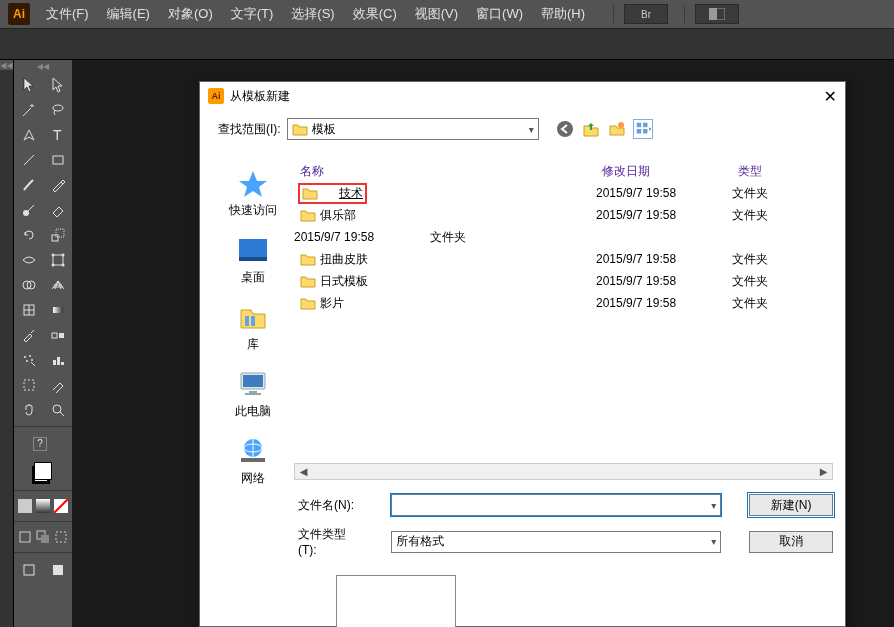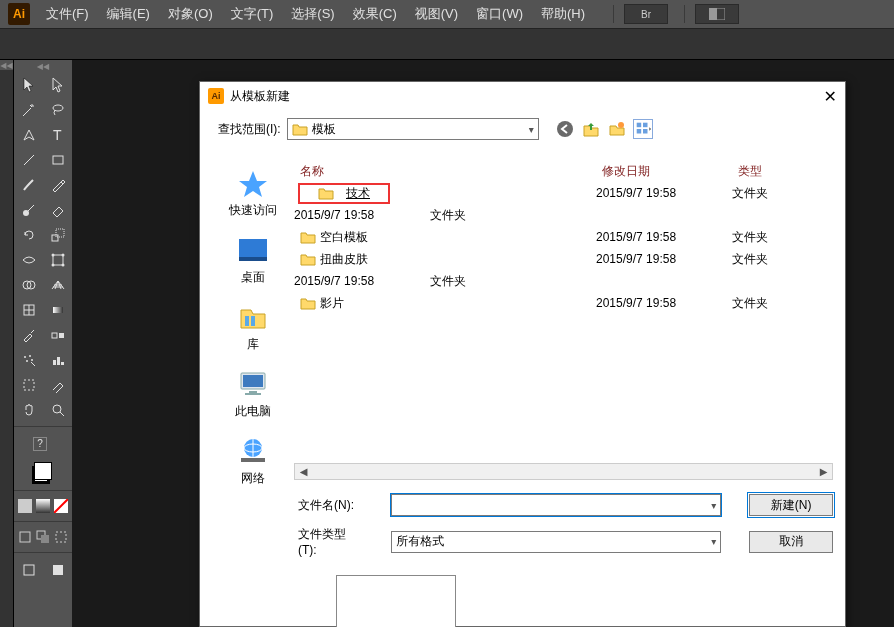--- a/index.html
+++ b/index.html
@@ -52,21 +52,21 @@
 .combo-arrow { font-size:10px; color:#555;}
 .nav-icons { display:flex; gap:6px; margin-left:10px;}
 .nav-icon { width:20px; height:20px; display:flex; align-items:center; justify-content:center; cursor:pointer;}
 
 .browse-area { display:flex; height:320px; }
 .places { width:82px; display:flex; flex-direction:column; align-items:center; gap:16px; padding-top:8px; font-size:12px;}
 .place { display:flex; flex-direction:column; align-items:center; gap:4px; cursor:pointer; text-align:center;}
 .place-icon { width:36px; height:30px; display:flex; align-items:center; justify-content:center;}
 
 .file-list { flex:1; border-left:0; font-size:12px; position:relative;}
-.fl-header { display:flex; height:22px; align-items:center; color:#7f1d1d; border-bottom: 0;}
+.fl-header { display:flex; height:22px; align-items:center; color:#4c1d95; border-bottom: 0;}
 .fl-col { padding:0 6px; }
 .col-name { width:302px; }
 .col-date { width:136px; }
 .col-type { width:90px; }
 .fl-rows { }
 .fl-row { display:flex; height:22px; align-items:center;}
 .fl-name { width:302px; display:flex; align-items:center; gap:4px; padding-left:6px;}
 .folder-icon { width:16px; height:14px; display:inline-flex;}
 .folder-icon svg { width:16px; height:14px;}
 .fl-date { width:136px; }
@@ -471,61 +471,69 @@
 
       <div class="file-list">
         <div class="fl-header">
           <div class="fl-col col-name">名称</div>
           <div class="fl-col col-date">修改日期</div>
           <div class="fl-col col-type">类型</div>
         </div>
         <div class="fl-rows" id="fl-rows">
             <div class="fl-row">
               <div class="fl-name">
-                <div style="display: flex; align-items: center; gap: 12px; outline: rgb(238, 51, 51) solid 2px; padding: 0px 18px; text-decoration: underline;">
+                <div style="display: flex; align-items: center; gap: 21px; outline: rgb(238, 51, 51) solid 2px; padding: 0px 2px; text-decoration: underline;">
                   <span class="folder-icon">
                     <svg viewBox="0 0 16 14">
                       <path d="M1 3 L1 13 L15 13 L15 5 L7 5 L6 3 Z" fill="#ffd96b" stroke="#c9a227"></path>
                     </svg>
                   </span>
                   <span>技术</span>
                 </div>
               </div>
               <div class="fl-date">2015/9/7 19:58</div>
               <div class="fl-type">文件夹</div>
             </div>
             <div class="fl-row">
-              <div class="fl-date">2015/9/7 19:58</div>
-              <div class="fl-type">文件夹</div>
-            </div>
-            <div class="fl-row">
               <div class="fl-name">
                 <span class="folder-icon">
                   <svg viewBox="0 0 16 14">
                     <path d="M1 3 L1 13 L15 13 L15 5 L7 5 L6 3 Z" fill="#ffd96b" stroke="#c9a227"></path>
                   </svg>
                 </span>
-                <span>空白模板</span>
+                <span>俱乐部</span>
               </div>
+              <div class="fl-date">2015/9/7 19:58</div>
+              <div class="fl-type">文件夹</div>
+            </div>
+            <div class="fl-row">
               <div class="fl-date">2015/9/7 19:58</div>
               <div class="fl-type">文件夹</div>
             </div>
             <div class="fl-row">
               <div class="fl-name">
                 <span class="folder-icon">
                   <svg viewBox="0 0 16 14">
                     <path d="M1 3 L1 13 L15 13 L15 5 L7 5 L6 3 Z" fill="#ffd96b" stroke="#c9a227"></path>
                   </svg>
                 </span>
                 <span>扭曲皮肤</span>
               </div>
               <div class="fl-date">2015/9/7 19:58</div>
               <div class="fl-type">文件夹</div>
             </div>
             <div class="fl-row">
+              <div class="fl-name">
+                <span class="folder-icon">
+                  <svg viewBox="0 0 16 14">
+                    <path d="M1 3 L1 13 L15 13 L15 5 L7 5 L6 3 Z" fill="#ffd96b" stroke="#c9a227"></path>
+                  </svg>
+                </span>
+                <span>日式模板</span>
+              </div>
               <div class="fl-date">2015/9/7 19:58</div>
               <div class="fl-type">文件夹</div>
             </div>
             <div class="fl-row">
               <div class="fl-name">
                 <span class="folder-icon">
                   <svg viewBox="0 0 16 14">
                     <path d="M1 3 L1 13 L15 13 L15 5 L7 5 L6 3 Z" fill="#ffd96b" stroke="#c9a227"></path>
                   </svg>
                 </span>

